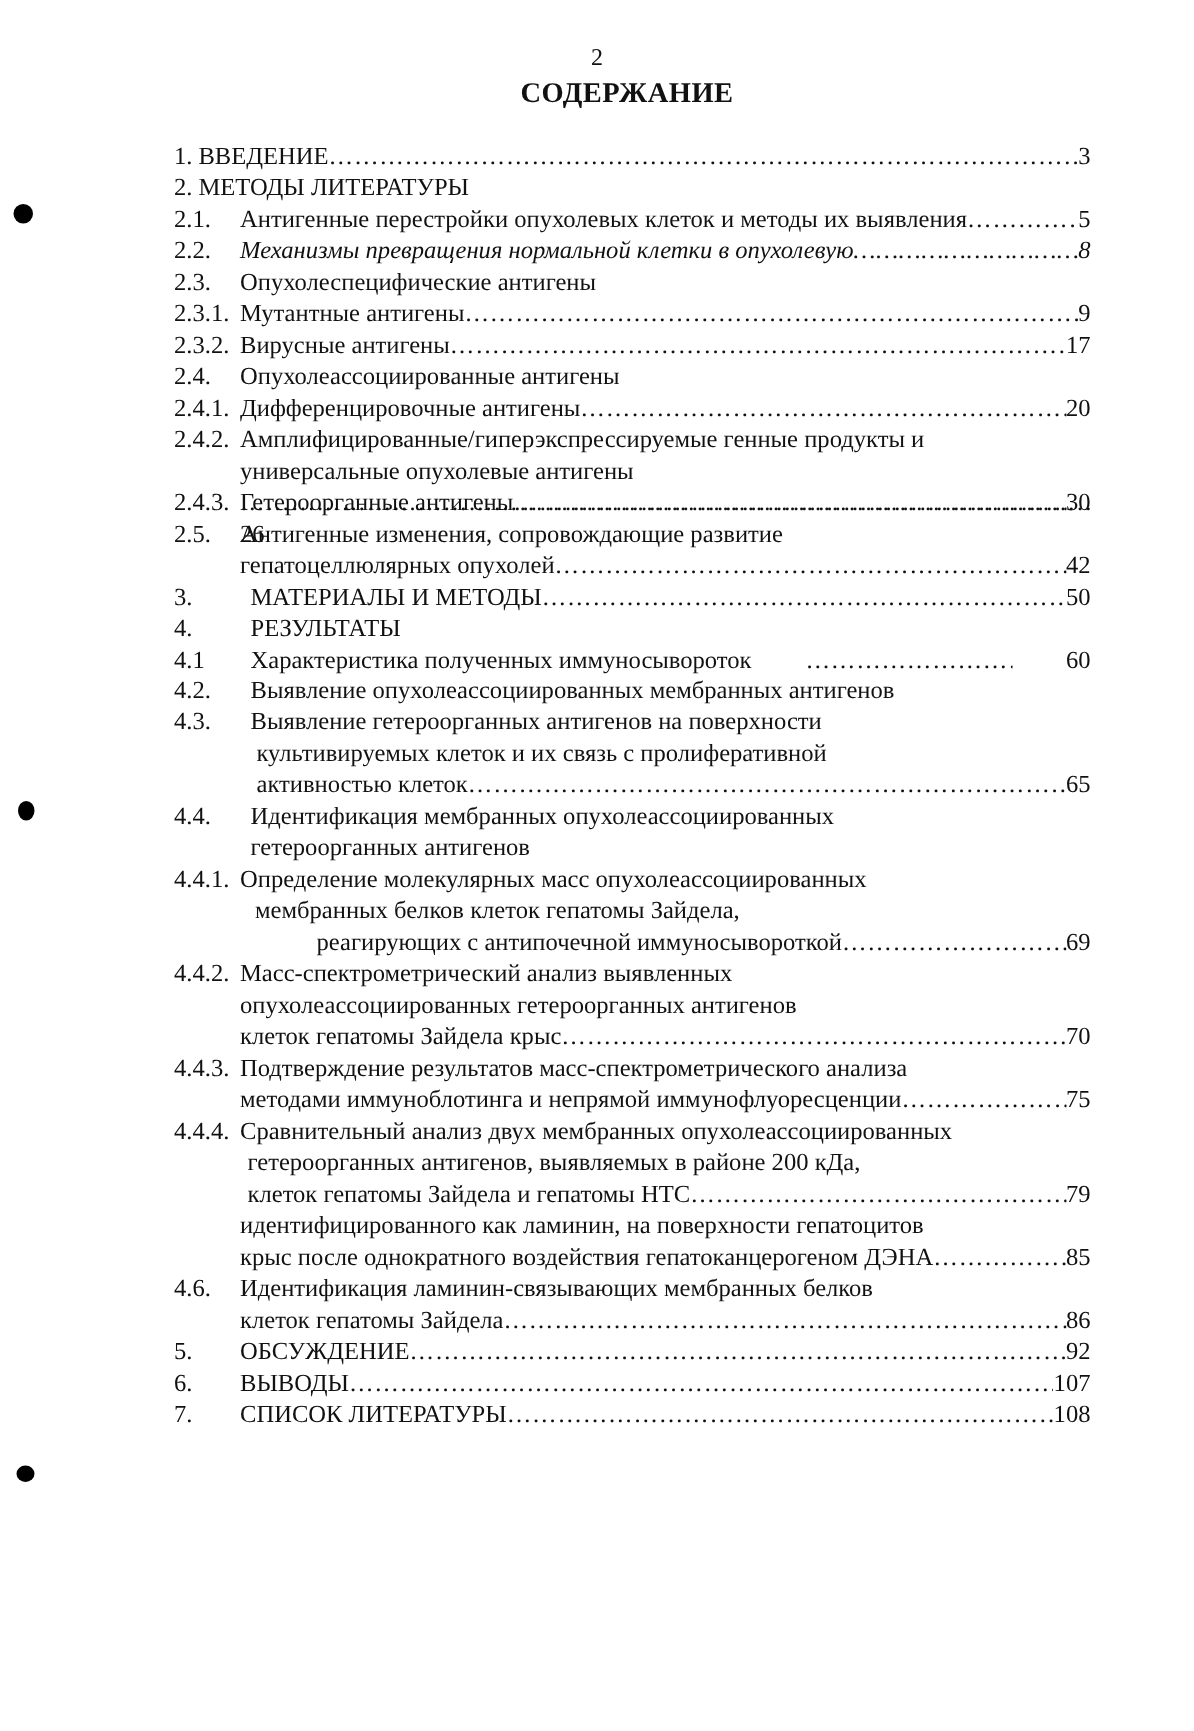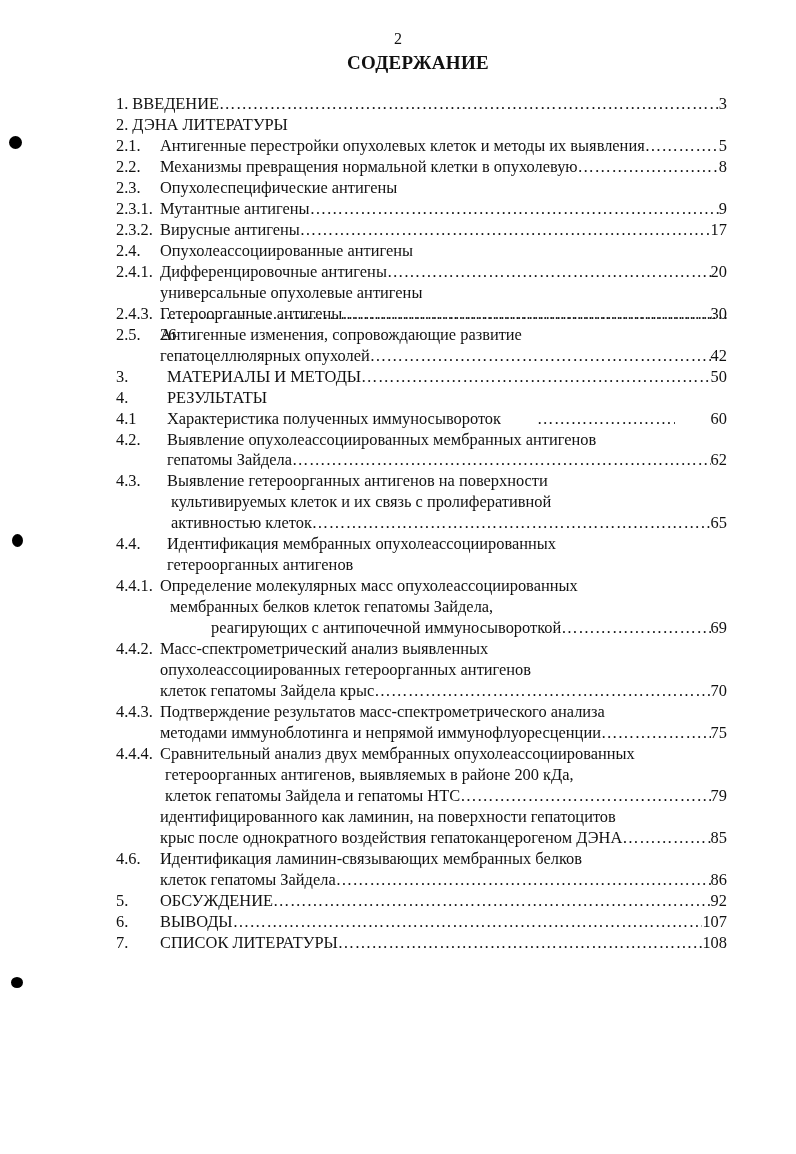--- a/index.html
+++ b/index.html
@@ -48,34 +48,34 @@
       <span class="txt" style="left: 0px;">
         <span class="label" style="margin-right: 4px;">1.</span>
         <span class="label">ВВЕДЕНИЕ</span>
         <span class="dots"></span>
         <span class="page">3</span>
       </span>
     </div>
     <div class="row">
       <span class="txt" style="left: 0px; right: auto;">
         <span class="label" style="margin-right: 4px;">2.</span>
-        <span class="label">ДЭНА ЛИТЕРАТУРЫ</span>
+        <span class="label">МЕТОДЫ ЛИТЕРАТУРЫ</span>
       </span>
     </div>
     <div class="row">
       <span class="num">2.1.</span>
       <span class="txt" style="left: 44px;">
         <span class="label">Антигенные перестройки опухолевых клеток и методы их выявления</span>
         <span class="dots"></span>
         <span class="page">5</span>
       </span>
     </div>
     <div class="row">
       <span class="num">2.2.</span>
-      <span class="txt" style="left: 44px;">
+      <span class="txt" style="left: 44px; font-style: italic;">
         <span class="label">Механизмы превращения нормальной клетки в опухолевую</span>
         <span class="dots"></span>
         <span class="page">8</span>
       </span>
     </div>
     <div class="row">
       <span class="num">2.3.</span>
       <span class="txt" style="left: 44px; right: auto;">
         <span class="label">Опухолеспецифические антигены</span>
       </span>
@@ -101,20 +101,26 @@
       <span class="txt" style="left: 44px; right: auto;">
         <span class="label">Опухолеассоциированные антигены</span>
       </span>
     </div>
     <div class="row">
       <span class="num">2.4.1.</span>
       <span class="txt" style="left: 44px;">
         <span class="label">Дифференцировочные антигены</span>
         <span class="dots"></span>
         <span class="page">20</span>
+      </span>
+    </div>
+    <div class="row">
+      <span class="num">2.4.2.</span>
+      <span class="txt" style="left: 44px; right: auto;">
+        <span class="label">Амплифицированные/гиперэкспрессируемые генные продукты и</span>
       </span>
     </div>
     <div class="row">
       <span class="txt" style="left: 44px; flex-direction: column;">
         <span class="label">универсальные опухолевые антигены</span>
         <span class="dots"></span>
         <span class="page">26</span>
       </span>
     </div>
     <div class="row">
@@ -157,27 +163,20 @@
       <span class="txt" style="left: 51px; gap: 36px;">
         <span class="label">Характеристика полученных иммуносывороток</span>
         <span class="dots"></span>
         <span class="page">60</span>
       </span>
     </div>
     <div class="row">
       <span class="num">4.2.</span>
       <span class="txt" style="left: 51px; right: auto;">
         <span class="label">Выявление опухолеассоциированных мембранных антигенов</span>
-      </span>
-    </div>
-    <div class="row">
-      <span class="txt" style="left: 51px;">
-        <span class="label">гепатомы Зайдела </span>
-        <span class="dots"></span>
-        <span class="page">62</span>
       </span>
     </div>
     <div class="row">
       <span class="num">4.3.</span>
       <span class="txt" style="left: 51px; right: auto;">
         <span class="label">Выявление гетероорганных антигенов на поверхности</span>
       </span>
     </div>
     <div class="row">
       <span class="txt" style="left: 55px; right: auto;">

